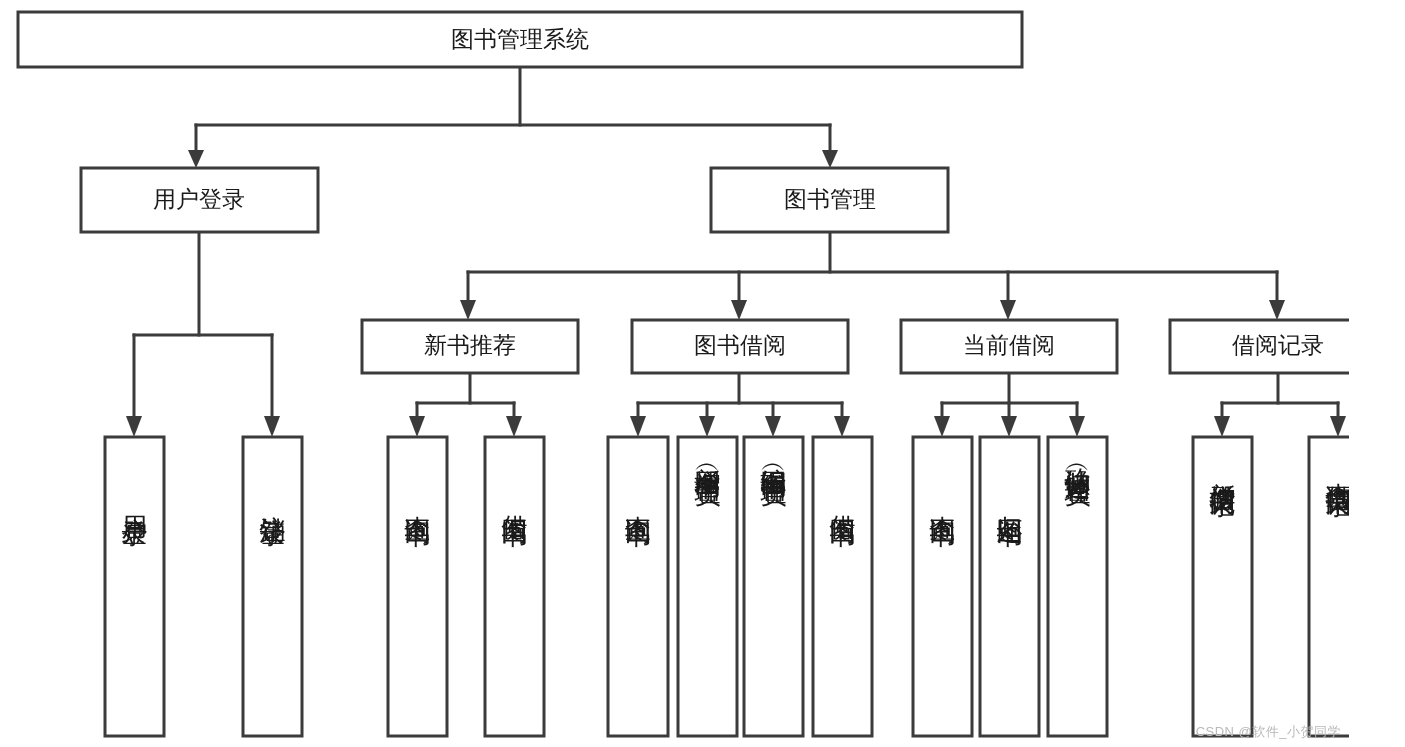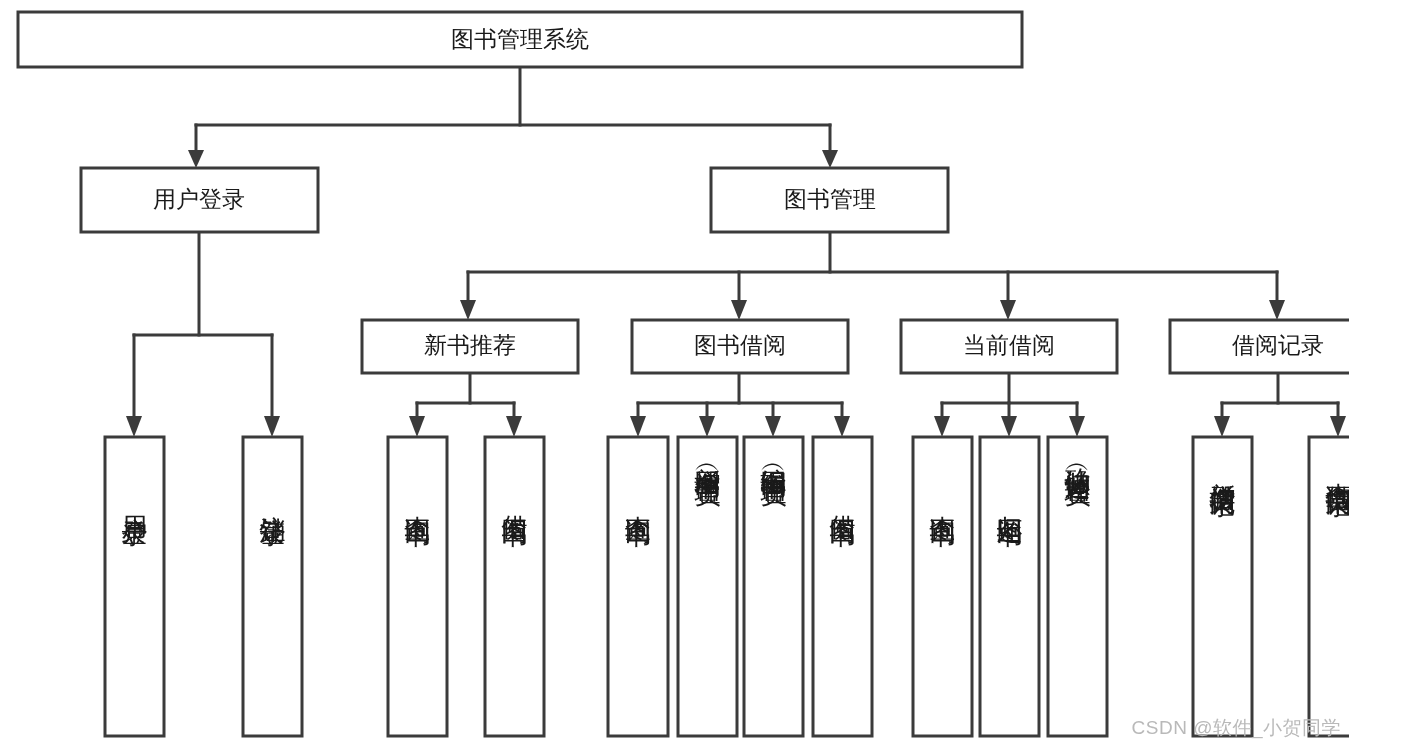--- a/index.html
+++ b/index.html
@@ -61,21 +61,21 @@
     line-height: 1.12;
     letter-spacing: 2px;
     color: #1a1a1a;
     white-space: nowrap;
   }
   .watermark {
     position: absolute;
     right: 8px;
     bottom: 6px;
     font-family: "Liberation Sans", "DejaVu Sans", sans-serif;
-    font-size: 19px;
+    font-size: 13px;
     color: #b9b9b9;
     letter-spacing: 0.5px;
     white-space: nowrap;
   }
 </style>
 </head>
 <body>
 
 <div id="diagram-root">
 

